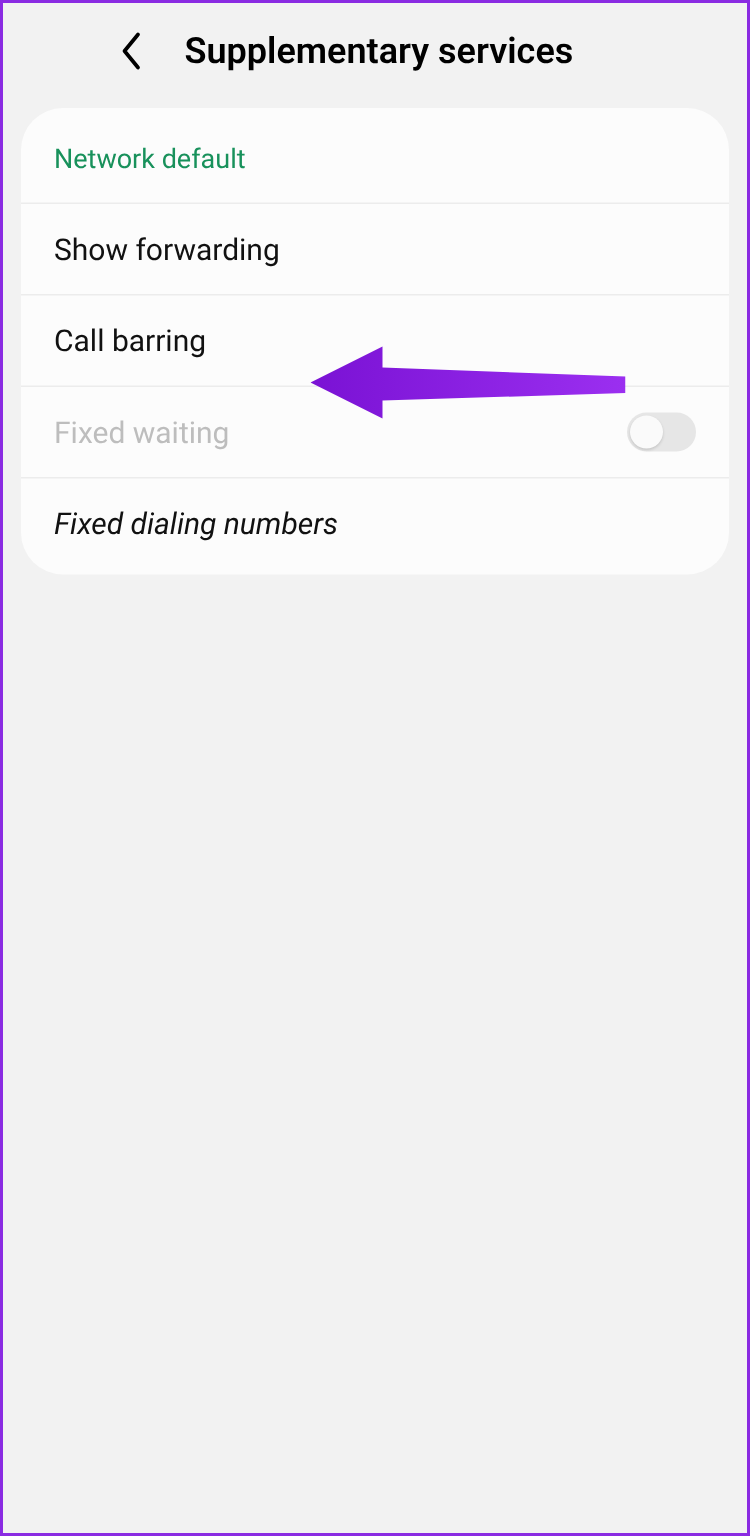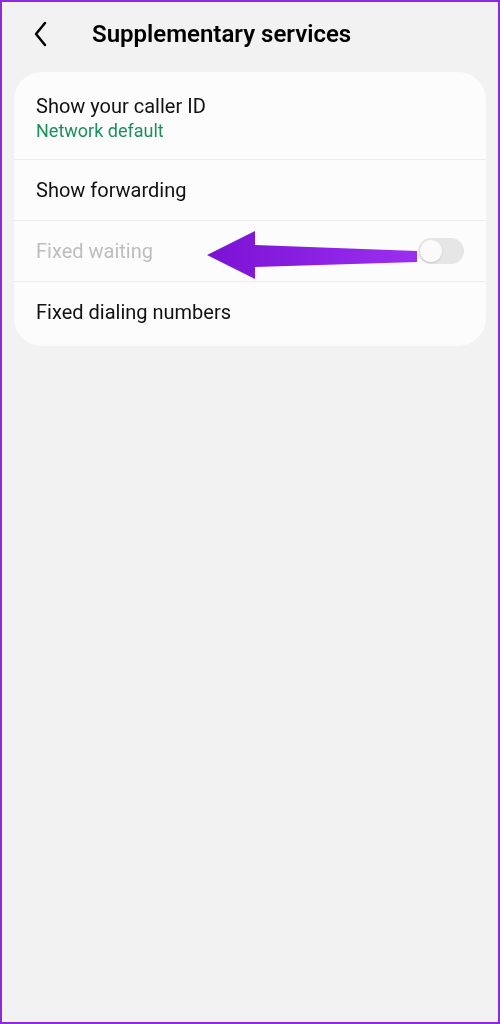--- a/index.html
+++ b/index.html
@@ -13,21 +13,22 @@
       height: 1024px;
       background: #f2f2f2;
       border: 2px solid #8a2be2;
       position: relative;
       overflow: hidden;
     }
     .header {
       display: flex;
       align-items: center;
       padding: 18px 20px 18px 28px;
-      gap: 40px;
+      gap: 24px;
+      margin-left: 47px;
     }
     .back-icon {
       width: 22px;
       height: 22px;
       display: flex;
       align-items: center;
       justify-content: center;
       cursor: pointer;
     }
     .back-icon svg {
@@ -46,20 +47,21 @@
       padding: 4px 0;
     }
     .row {
       padding: 18px 22px;
       border-bottom: 1px solid #ececec;
       cursor: pointer;
       position: relative;
     }
     .row:last-child {
       border-bottom: none;
+      font-style: italic;
     }
     .row-title {
       font-size: 20px;
       color: #111;
       font-weight: 400;
     }
     .row-subtitle {
       font-size: 18px;
       color: #18915b;
       margin-top: 2px;
@@ -106,28 +108,30 @@
     <svg viewBox="0 0 16 26" fill="none" stroke="#000" stroke-width="2.5" stroke-linecap="round" stroke-linejoin="round">
       <polyline points="12,2 3,13 12,24"></polyline>
     </svg>
   </div>
   <div class="header-title">Supplementary services</div>
 </div>
 
 <div class="card">
 
   <div class="row">
-    <div class="row-title">Show your caller ID</div>
     <div class="row-subtitle">Network default</div>
   </div>
 
   <div class="row">
     <div class="row-title">Show forwarding</div>
   </div>
 
+  <div class="row">
+    <div class="row-title">Call barring</div>
+  </div>
 
   <div class="row disabled">
     <div class="row-title">Fixed waiting</div>
     <div class="toggle">
       <div class="toggle-knob"></div>
     </div>
   </div>
 
   <div class="row">
     <div class="row-title">Fixed dialing numbers</div>

